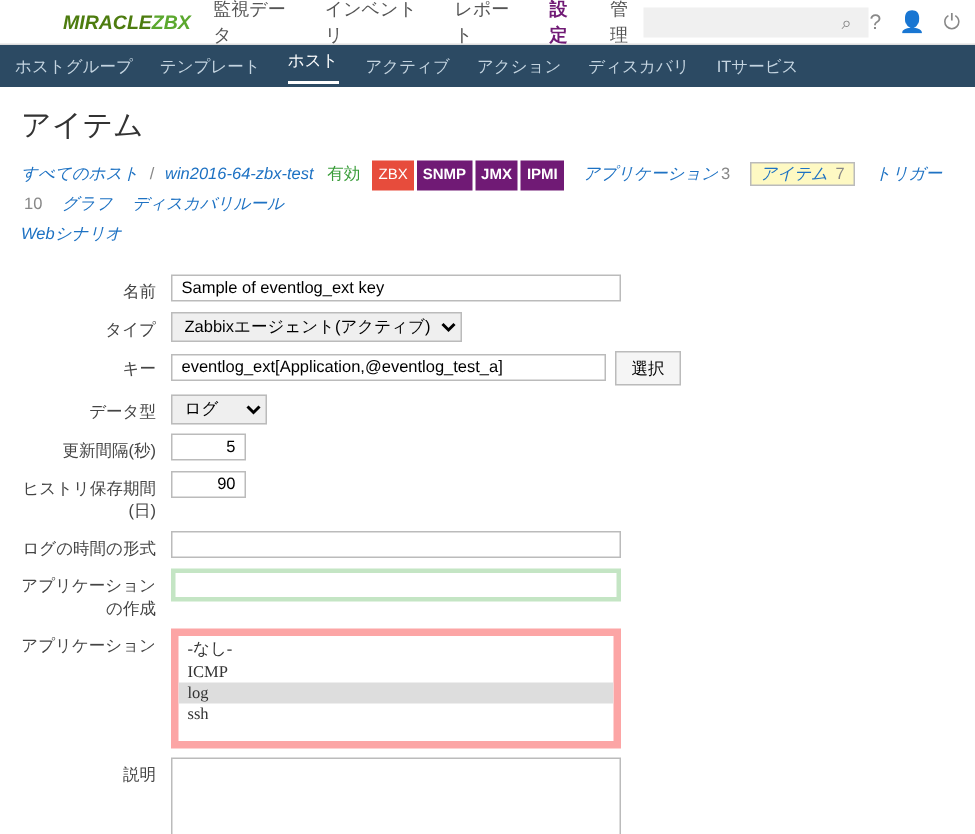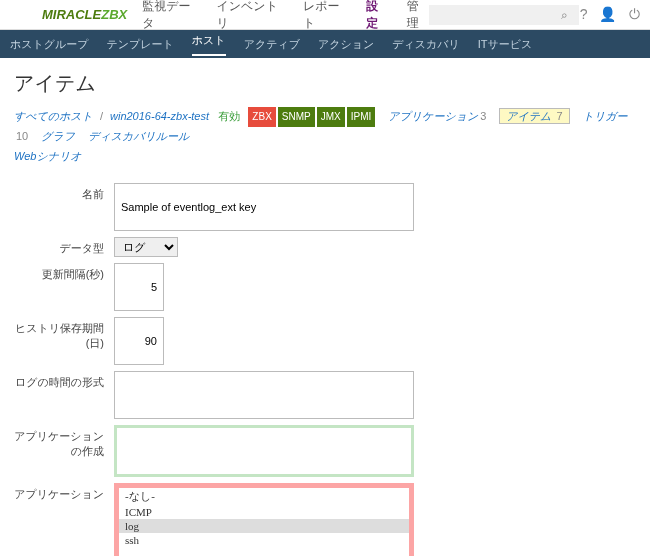--- a/index.html
+++ b/index.html
@@ -18,29 +18,29 @@
 .subnav { background: #2c4a63; height: 28px; display: flex; align-items: center; padding: 0 10px; gap: 18px; }
 .subnav span { color: #c4d4e0; cursor: pointer; font-size: 11px; }
 .subnav span.active { color: #fff; border-bottom: 2px solid #fff; padding-bottom: 6px; }
 .page-title { font-size: 20px; color: #333; padding: 12px 14px 10px; }
 .crumbs { padding: 0 14px 6px; font-size: 11px; line-height: 1.8; }
 .crumbs a { color: #1e72c3; text-decoration: none; font-style: italic; }
 .crumbs .sep { color: #888; margin: 0 4px; }
 .status-ok { color: #3a9d3a; }
 .badge { display: inline-block; padding: 1px 4px; color: #fff; font-size: 10px; margin-left: 2px; }
 .badge.zbx { background: #e74c3c; }
-.badge.g { background: #4d7c0f; }
+.badge.g { background: #701a75; font-weight: bold; }
 .crumbs .count { color: #888; margin-left: 2px; }
 .crumbs .tab-link { margin-left: 10px; }
 .crumbs .cur { border: 1px solid #bbb; padding: 1px 6px; background: #fef9c3; }
 .form { padding: 10px 14px 20px; }
 .row { display: flex; align-items: flex-start; margin-bottom: 6px; }
 .lbl { width: 100px; text-align: right; padding-right: 10px; color: #444; font-size: 11px; padding-top: 4px; }
 .ctl { flex: 1; display: flex; align-items: center; gap: 6px; }
-.ctl input[type=text] { border: 1px solid #bbb; padding: 17px 6px; font-size: 11px; }
+.ctl input[type=text] { border: 1px solid #bbb; padding: 2px 6px; font-size: 11px; }
 .ctl select { border: 1px solid #bbb; padding: 2px 4px; font-size: 11px; }
 .w-wide { width: 300px; }
 .w-key { width: 290px; }
 .w-num { width: 50px; text-align: right; }
 .w-log { width: 300px; }
 .btn { border: 1px solid #bbb; background: #f5f5f5; padding: 3px 10px; font-size: 11px; cursor: pointer; }
 .new-app { border: 3px solid #c4e5c4 !important; width: 300px; }
 .multi { width: 300px; height: 80px; border: 5px solid #fca5a5; font-size: 11px; overflow: hidden; font-family: Liberation Serif, serif; }
 .multi div { padding: 1px 6px; }
 .multi .selected { background: #ddd; }
@@ -99,20 +99,33 @@
 </div>
 
 <div class="form">
   <div class="row">
     <div class="lbl">名前</div>
     <div class="ctl">
         <input type="text" class="w-wide" value="Sample of eventlog_ext key" style="">
       </div>
   </div>
   <div class="row">
+    <div class="lbl">タイプ</div>
+    <div class="ctl">
+        <select><option>Zabbixエージェント(アクティブ)</option></select>
+      </div>
+  </div>
+  <div class="row">
+    <div class="lbl">キー</div>
+    <div class="ctl">
+      <input type="text" class="w-key" value="eventlog_ext[Application,@eventlog_test_a]" style="">
+      <button class="btn">選択</button>
+    </div>
+  </div>
+  <div class="row">
     <div class="lbl">データ型</div>
     <div class="ctl">
         <select style="width:64px"><option>ログ</option></select>
       </div>
   </div>
   <div class="row">
     <div class="lbl">更新間隔(秒)</div>
     <div class="ctl">
         <input type="text" class="w-num" value="5" style="">
       </div>

